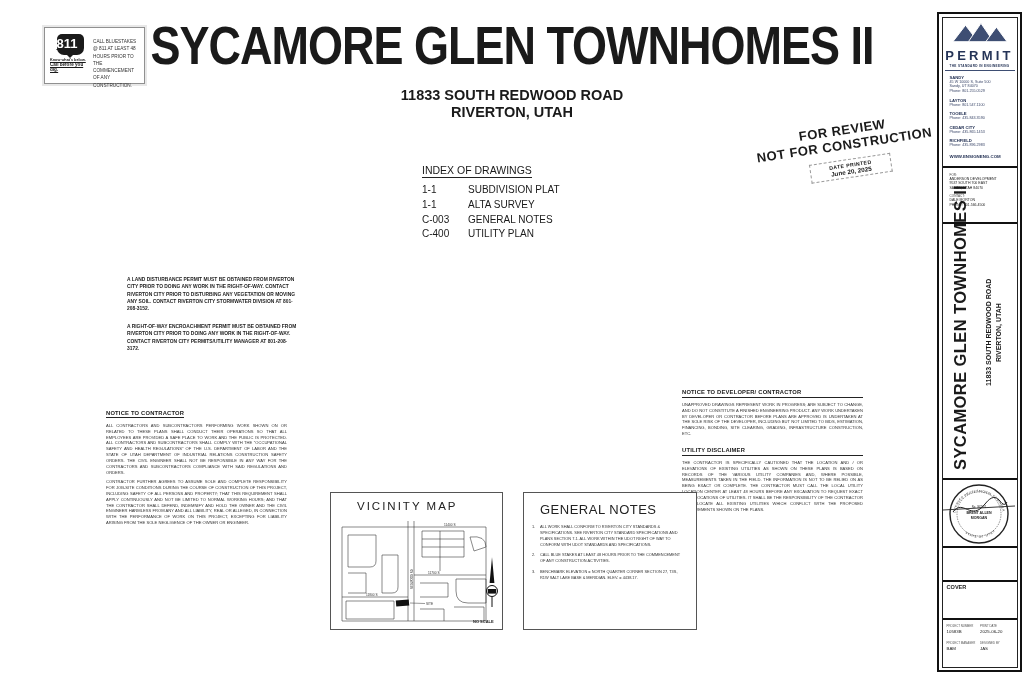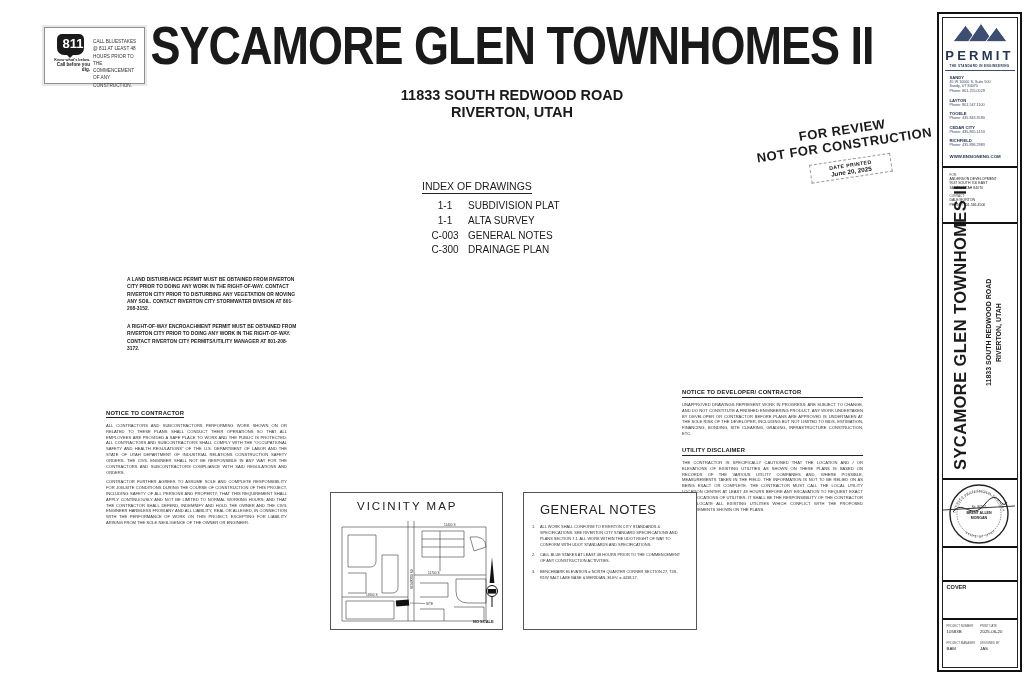--- a/index.html
+++ b/index.html
@@ -1,35 +1,35 @@
 <!DOCTYPE html>
 <html><head>
 <meta charset="utf-8">
 <style>
   * { margin:0; padding:0; box-sizing:border-box; }
   html,body { width:1024px; height:683px; background:#fdfdfd; font-family:"Liberation Sans", sans-serif; color:#1a1a1a; overflow:hidden; }
   .sheet { position:relative; width:1024px; height:683px; background:#ffffff; }
 
   
   .call-box { position:absolute; left:44px; top:27px; width:101px; height:57px; border:1px solid #909090; box-shadow:0 0 0 2px #e8e8e8; display:flex; padding:4px 3px 3px 5px; background:#fff; }
-  .call-left { width:40px; text-align:right; }
+  .call-left { width:40px; text-align:left;text-decoration:underline; }
   .shield { width:27px; height:21px; background:#1a1a1a; border-radius:5px 5px 7px 7px; color:#fff; font-weight:bold; font-size:13px; line-height:20px; margin:2px auto 1px; letter-spacing:0; position:relative; }
   .shield:after { content:""; position:absolute; left:9px; bottom:-3px; border-left:4px solid transparent; border-right:4px solid transparent; border-top:4px solid #1a1a1a; }
   .call-know { font-size:3.8px; font-weight:bold; margin-top:3px; }
   .call-dig { font-size:4.6px; font-weight:bold; }
   .call-text { flex:1; font-size:4.7px; line-height:1.55; color:#333; padding-top:6px; padding-left:3px; text-transform:uppercase; }
 
   
   .main-title { position:absolute; left:150px; top:16px; width:724px; text-align:center; font-size:45px; font-weight:bold; letter-spacing:-1px; transform:scaleY(1.18); transform-origin:center top; white-space:nowrap; }
   .subtitle { position:absolute; left:150px; top:87px; width:724px; text-align:center; font-weight:bold; font-size:14.5px; line-height:1.17; }
 
   
-  .index { position:absolute; left:422px; top:176px; width:300px; }
+  .index { position:absolute; left:422px; top:160px; width:300px; }
   .index-title { display:inline-block; font-size:10.5px; border-bottom:1px solid #222; padding-bottom:1px; }
-  .index-rows { margin-top:6px;text-align:center; }
+  .index-rows { margin-top:6px; }
   .index-row { display:flex; height:14.8px; font-size:10px; }
   .index-num { width:46px; }
 
   
   .stamp { position:absolute; left:752px; top:136px; width:180px; transform:rotate(-8.5deg); transform-origin:left top; text-align:center; }
   .stamp-line { font-size:13px; font-weight:bold; letter-spacing:0.5px; white-space:nowrap; }
   .date-box { width:82px; margin:7px 0 0 52px; border:1px dashed #9a9a9a; padding:2px 2px; }
   .date-label { font-size:5.2px; font-weight:bold; letter-spacing:0.4px; }
   .date-value { font-size:6.3px; font-weight:bold; }
 
@@ -114,22 +114,22 @@
         </div>
       <div class="index-row">
           <span class="index-num">1-1</span>
           <span>ALTA SURVEY</span>
         </div>
       <div class="index-row">
           <span class="index-num">C-003</span>
           <span>GENERAL NOTES</span>
         </div>
       <div class="index-row">
-          <span class="index-num">C-300</span>
-          <span>DRAINAGE PLAN</span>
+          <span class="index-num">C-400</span>
+          <span>UTILITY PLAN</span>
         </div>
     </div>
   </div>
 
   <div class="stamp">
     <div class="stamp-line">FOR REVIEW</div>
     <div class="stamp-line">NOT FOR CONSTRUCTION</div>
     <div class="date-box">
       <div class="date-label">DATE PRINTED</div>
       <div class="date-value">June 20, 2025</div>

